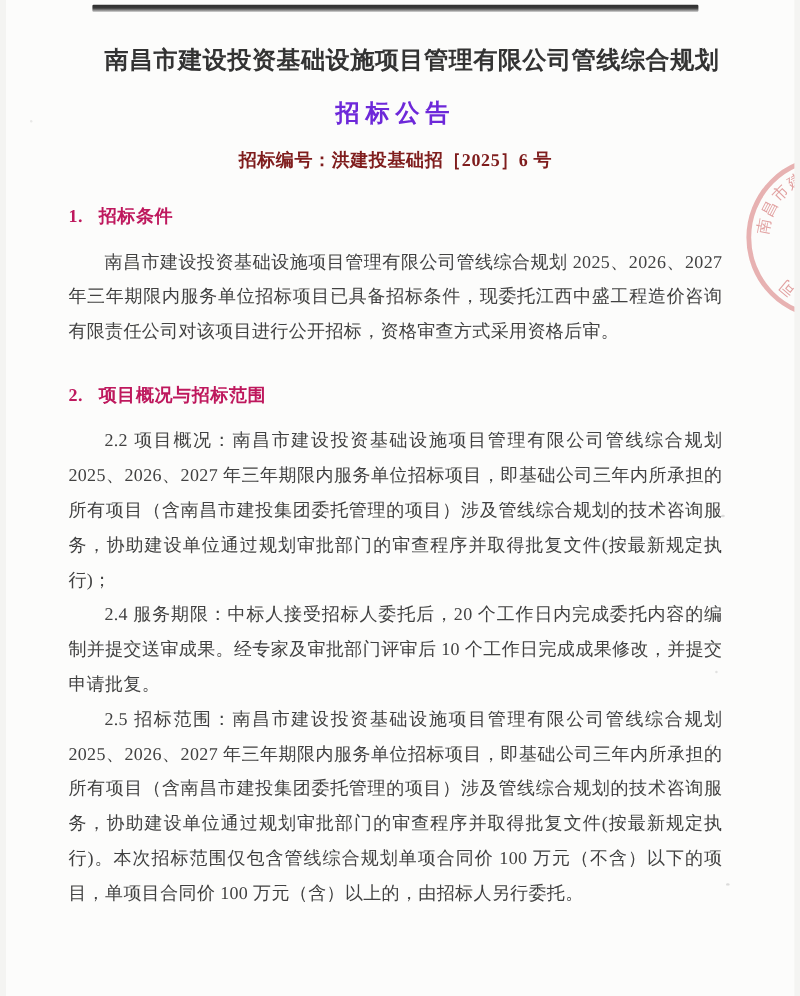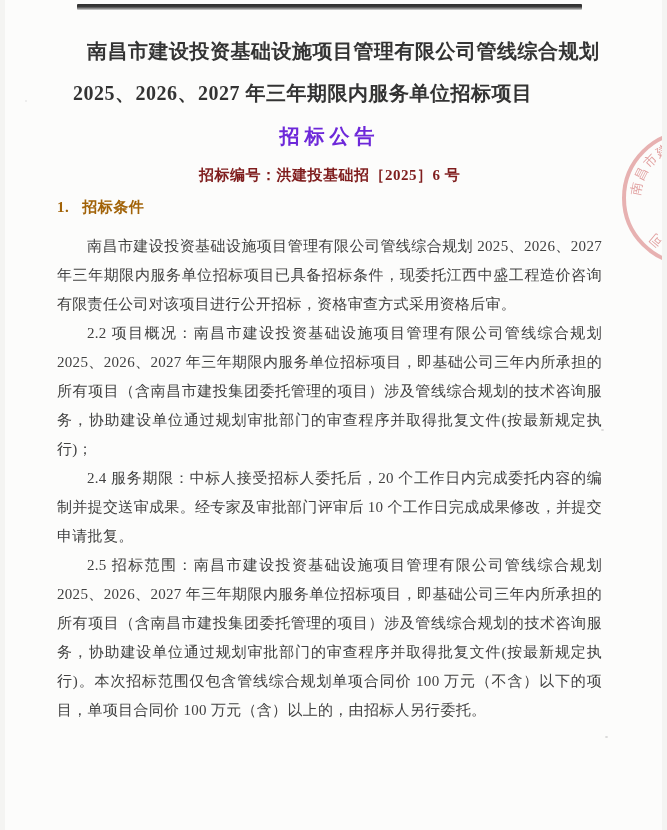--- a/index.html
+++ b/index.html
@@ -53,22 +53,22 @@
     text-align: center;
     font-size: 15px;
     font-weight: bold;
     color: #7f1d1d;
     margin-top: 16px;
     letter-spacing: 0.5px;
   }
   .sec-heading {
     font-size: 15px;
     font-weight: bold;
-    color: #a16207;
-    margin-top: 13px;
+    color: #be185d;
+    margin-top: 28px;
     margin-bottom: 15px;
     letter-spacing: 0.5px;
   }
   .sec-heading .sec-no { margin-right: 13px; }
   .para {
     font-size: 15px;
     line-height: 29px;
     text-align: justify;
     text-indent: 2em;
     margin: 0;
@@ -110,31 +110,33 @@
   <div class="speck s1"></div>
   <div class="speck s2"></div>
   <div class="speck s3"></div>
   <div class="speck s4"></div>
   <div class="speck s5"></div>
 
   <div class="doc">
 
     <div class="title-line title-line1">南昌市建设投资基础设施项目管理有限公司管线综合规划</div>
 
-    <div class="title-line title-line2">2025、2026、2027 年三年期限内服务单位招标项目</div>
 
     <div class="subtitle">招标公告</div>
 
     <div class="tender-no">招标编号：洪建投基础招［2025］6 号</div>
 
     <div class="sec-heading">
       <span class="sec-no">1.</span><span>招标条件</span>
     </div>
     <p class="para sec1-para">南昌市建设投资基础设施项目管理有限公司管线综合规划 2025、2026、2027 年三年期限内服务单位招标项目已具备招标条件，现委托江西中盛工程造价咨询有限责任公司对该项目进行公开招标，资格审查方式采用资格后审。</p>
 
+    <div class="sec-heading">
+      <span class="sec-no">2.</span><span>项目概况与招标范围</span>
+    </div>
     <p class="para">2.2 项目概况：南昌市建设投资基础设施项目管理有限公司管线综合规划 2025、2026、2027 年三年期限内服务单位招标项目，即基础公司三年内所承担的所有项目（含南昌市建投集团委托管理的项目）涉及管线综合规划的技术咨询服务，协助建设单位通过规划审批部门的审查程序并取得批复文件(按最新规定执行)；</p>
     <p class="para">2.4 服务期限：中标人接受招标人委托后，20 个工作日内完成委托内容的编制并提交送审成果。经专家及审批部门评审后 10 个工作日完成成果修改，并提交申请批复。</p>
     <p class="para">2.5 招标范围：南昌市建设投资基础设施项目管理有限公司管线综合规划 2025、2026、2027 年三年期限内服务单位招标项目，即基础公司三年内所承担的所有项目（含南昌市建投集团委托管理的项目）涉及管线综合规划的技术咨询服务，协助建设单位通过规划审批部门的审查程序并取得批复文件(按最新规定执行)。本次招标范围仅包含管线综合规划单项合同价 100 万元（不含）以下的项目，单项目合同价 100 万元（含）以上的，由招标人另行委托。</p>
 
   </div>
 
   <svg class="stamp" viewBox="0 0 150 150" xmlns="http://www.w3.org/2000/svg">
     <circle cx="75" cy="72" r="66" fill="none" stroke="#dd8e8e" stroke-width="4" opacity="0.8"></circle>
     <defs>
       <path id="sealArc" d="M 25,72 A 50,50 0 1,1 125,72 A 50,50 0 1,1 25,72" fill="none"></path>

